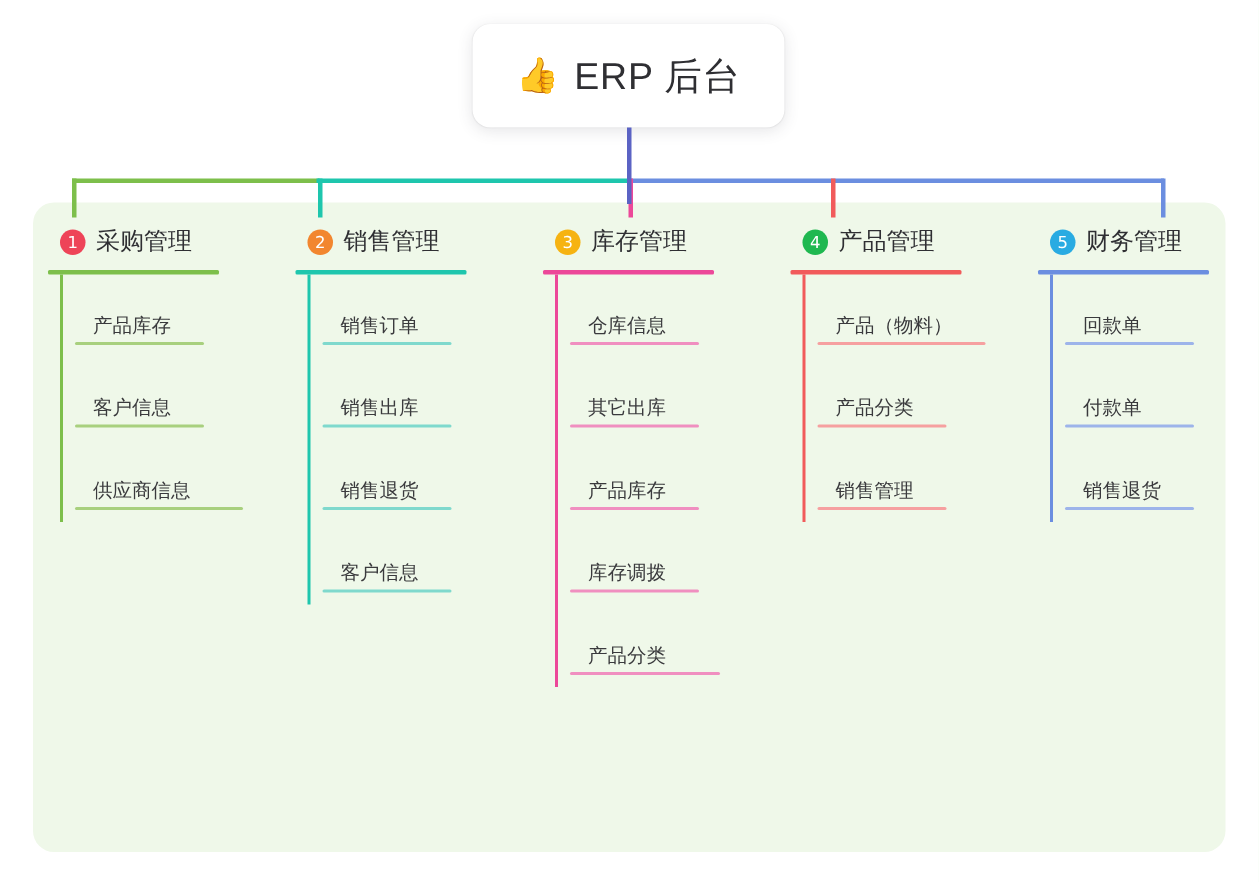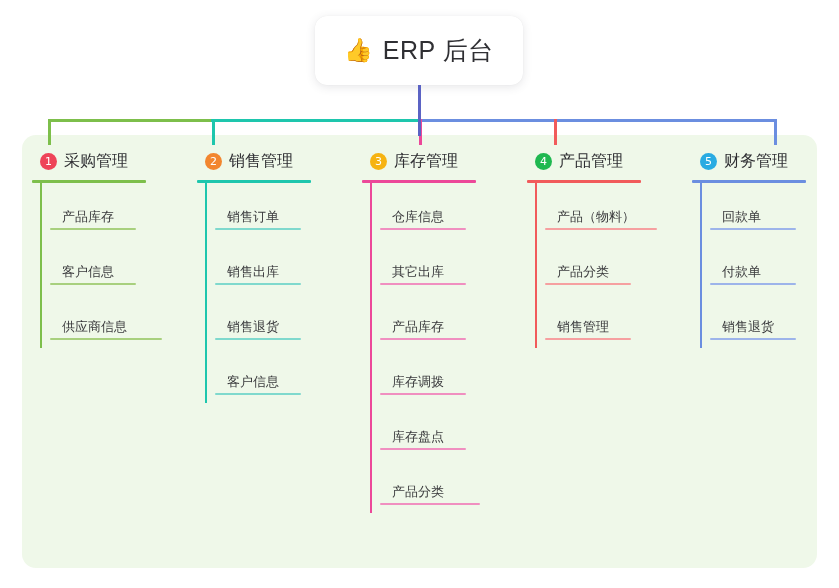--- a/index.html
+++ b/index.html
@@ -228,24 +228,20 @@
           </div>
           <div class="item">
             <span class="item-label">产品库存</span>
             <div class="item-rule" style="background: rgb(240, 143, 192); width: 86px;"></div>
           </div>
           <div class="item">
             <span class="item-label">库存调拨</span>
             <div class="item-rule" style="background: rgb(240, 143, 192); width: 86px;"></div>
           </div>
           <div class="item">
-            <span class="item-label">库存盘点</span>
-            <div class="item-rule" style="background: rgb(240, 143, 192); width: 86px;"></div>
-          </div>
-          <div class="item">
             <span class="item-label">产品分类</span>
             <div class="item-rule" style="background: rgb(240, 143, 192); width: 100px;"></div>
           </div>
         </div>
       </div>
       <div class="column" style="left: 527px; top: 148px;">
         <div class="col-head">
           <span class="badge" style="background: rgb(31, 184, 80);">4</span>
           <span class="col-title">产品管理</span>
         </div>

